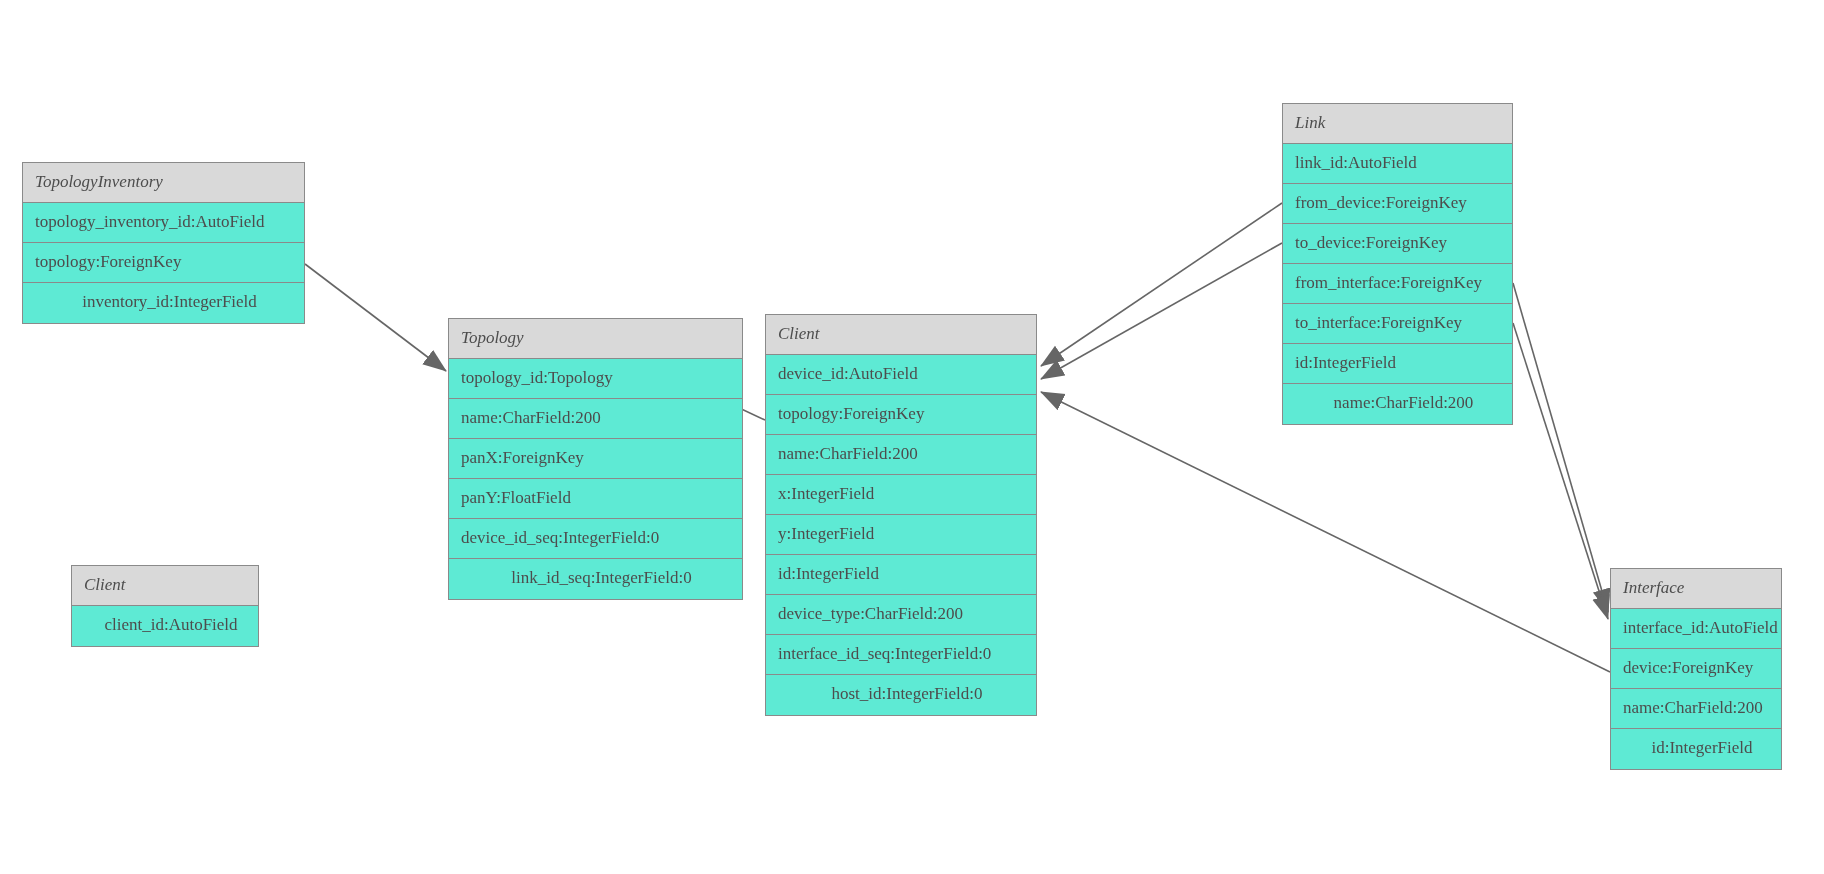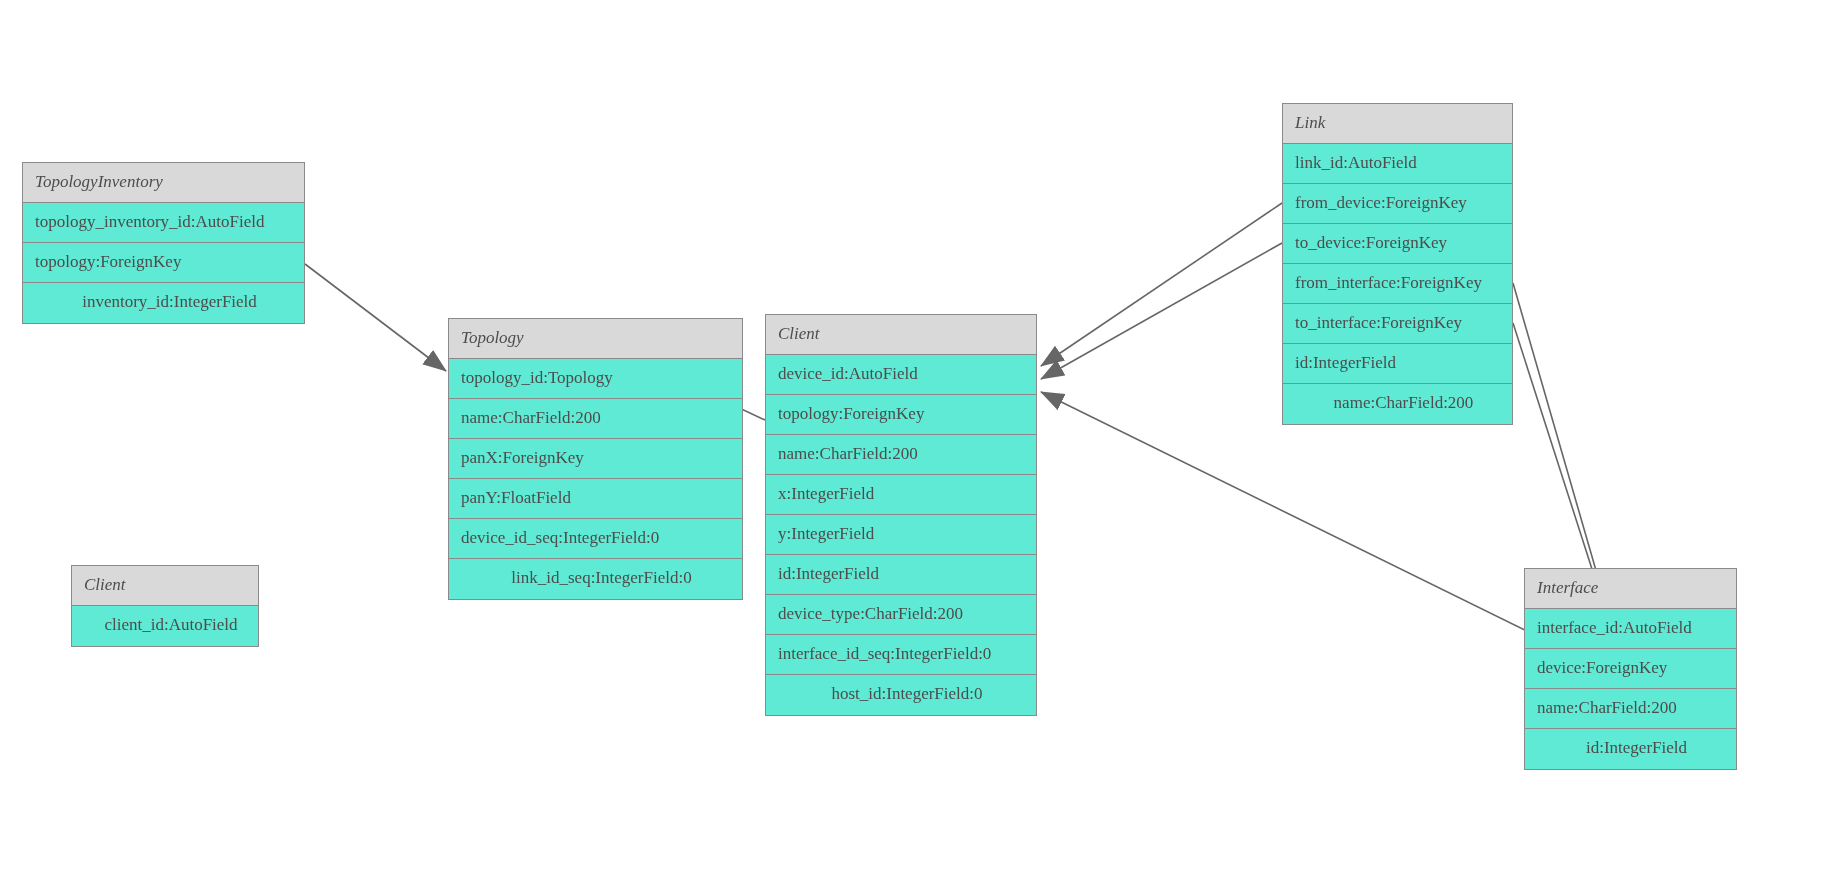--- a/index.html
+++ b/index.html
@@ -109,21 +109,21 @@
       <div class="entity" style="left: 1282px; top: 103px; width: 231px;">
         <div class="entity-header">Link</div>
         <div class="entity-row">link_id:AutoField</div>
         <div class="entity-row">from_device:ForeignKey</div>
         <div class="entity-row">to_device:ForeignKey</div>
         <div class="entity-row">from_interface:ForeignKey</div>
         <div class="entity-row">to_interface:ForeignKey</div>
         <div class="entity-row">id:IntegerField</div>
         <div class="entity-row">name:CharField:200</div>
       </div>
-      <div class="entity" style="left: 1524px; top: 568px; width: 213px;">
+      <div class="entity" style="left: 1610px; top: 568px; width: 172px;">
         <div class="entity-header">Interface</div>
         <div class="entity-row">interface_id:AutoField</div>
         <div class="entity-row">device:ForeignKey</div>
         <div class="entity-row">name:CharField:200</div>
         <div class="entity-row">id:IntegerField</div>
       </div>
     </div>
 </div>
 
 </body></html>

